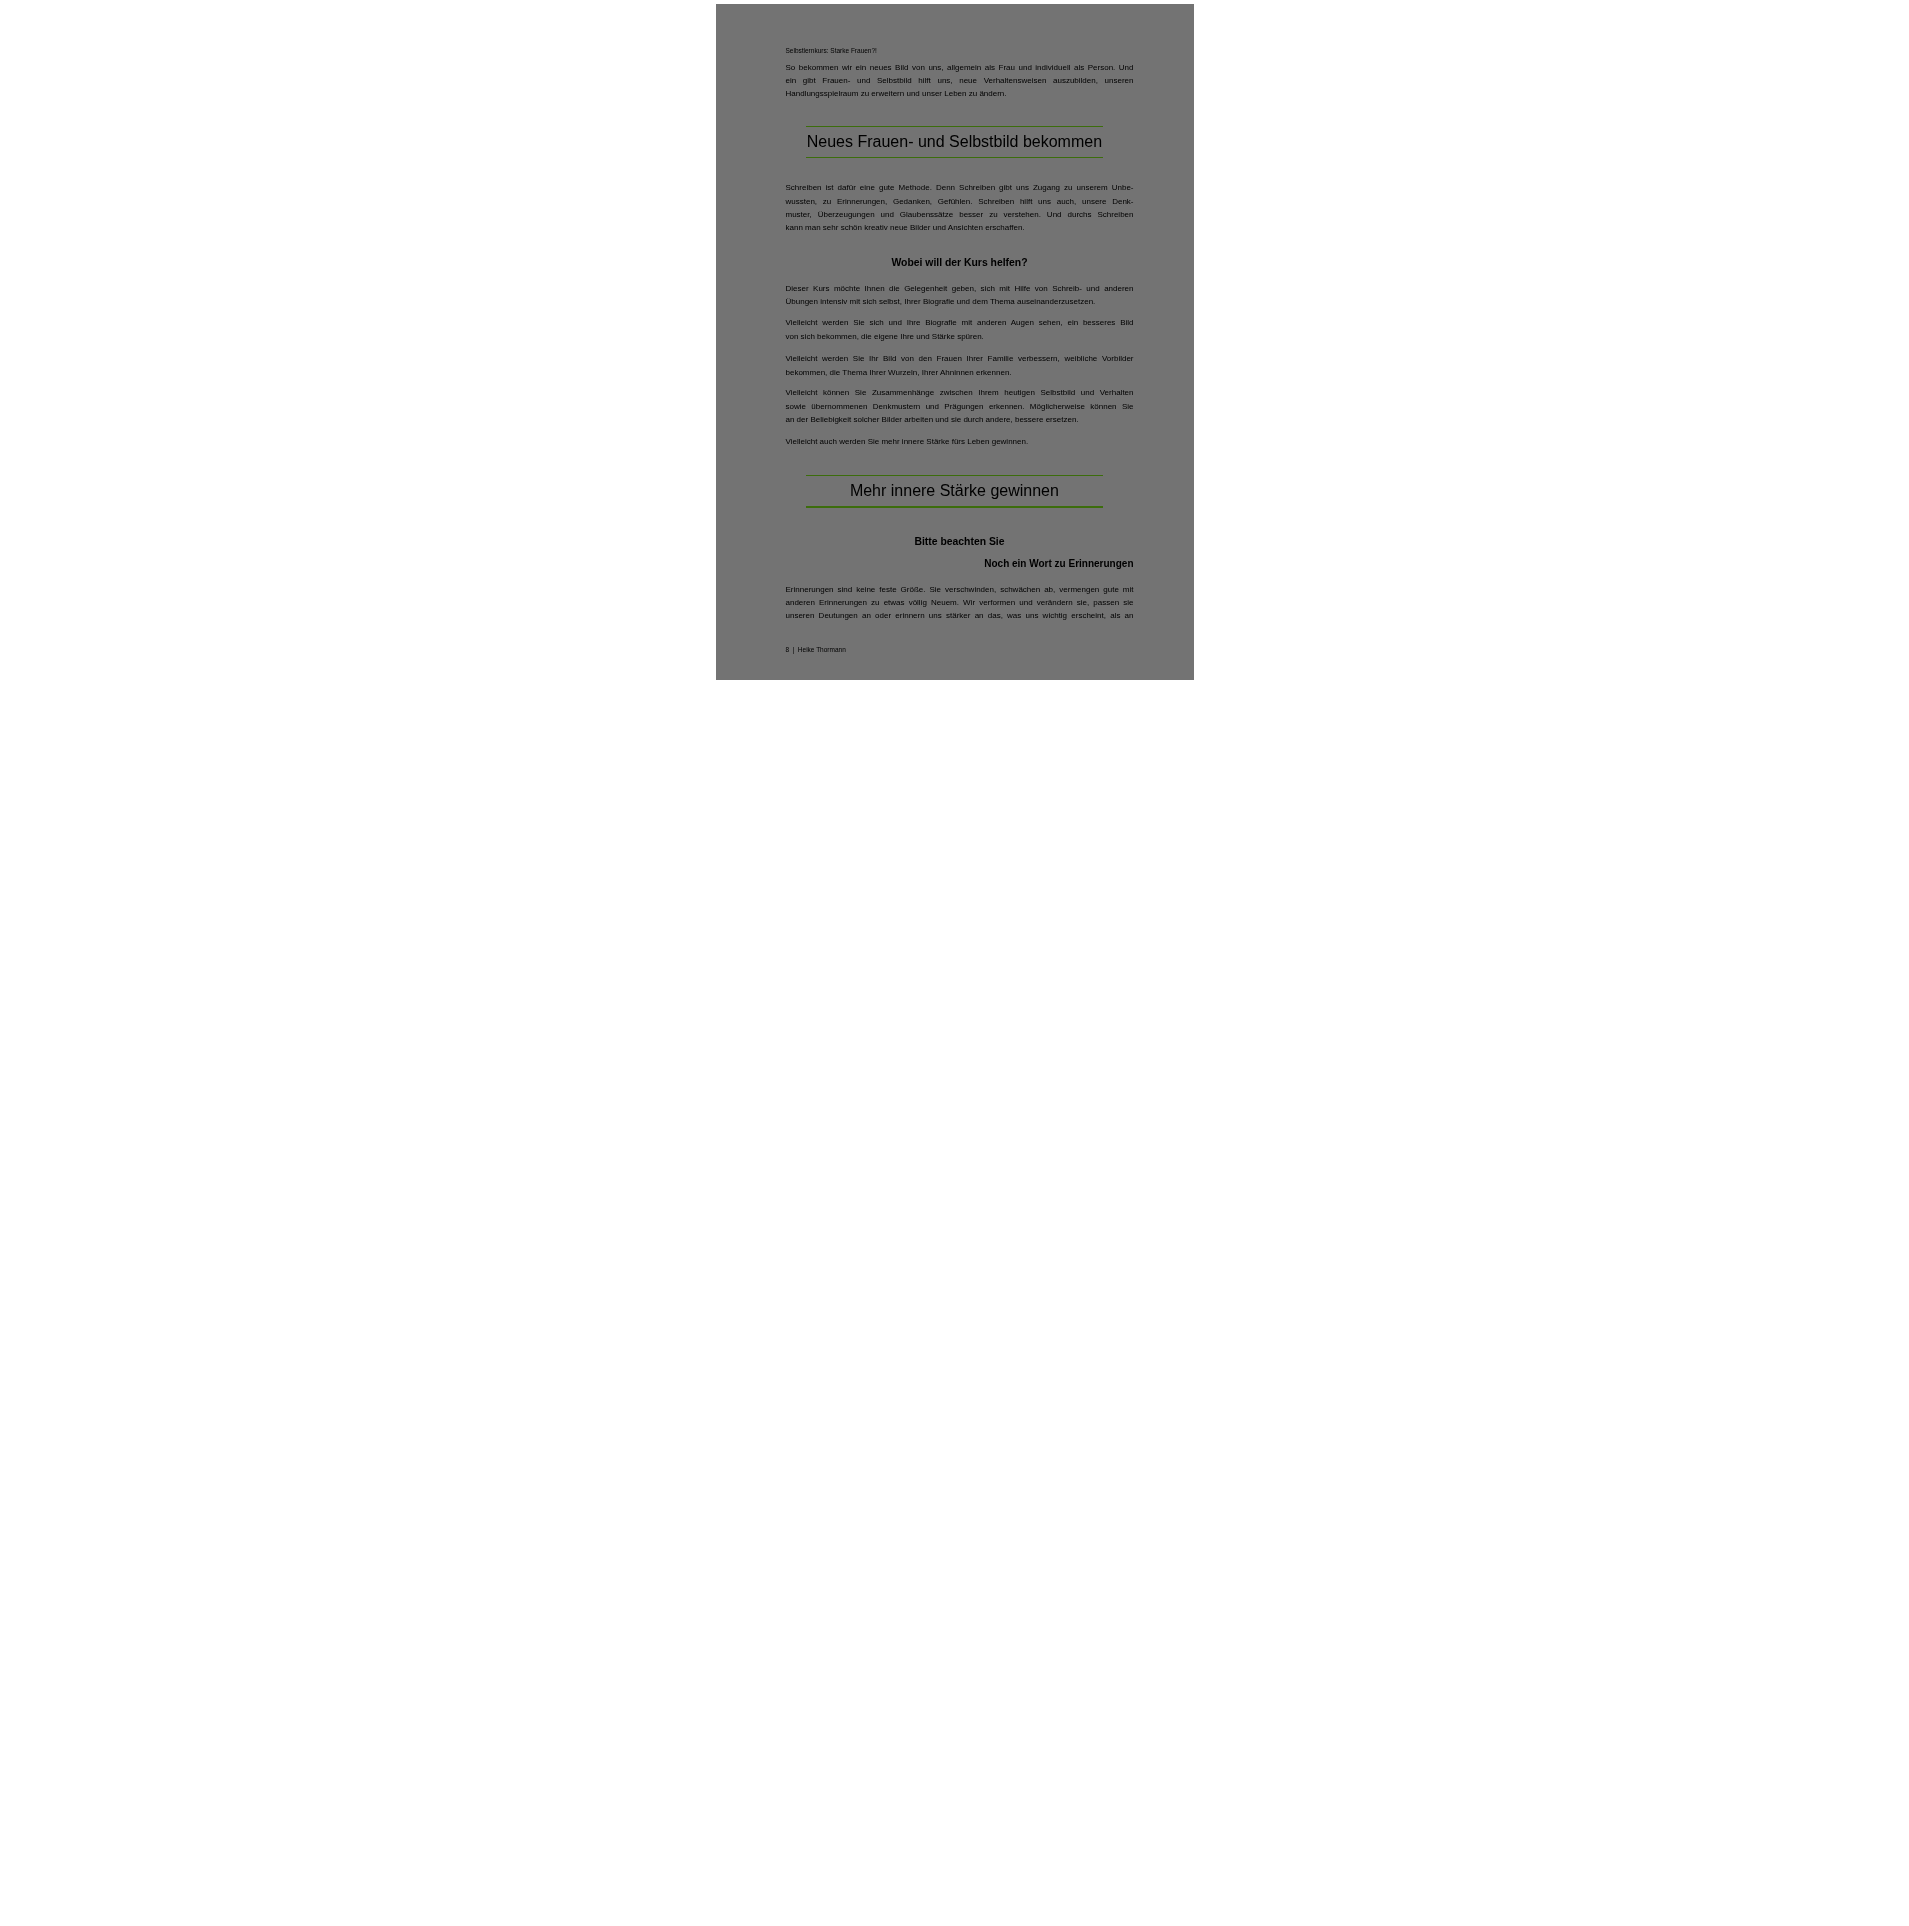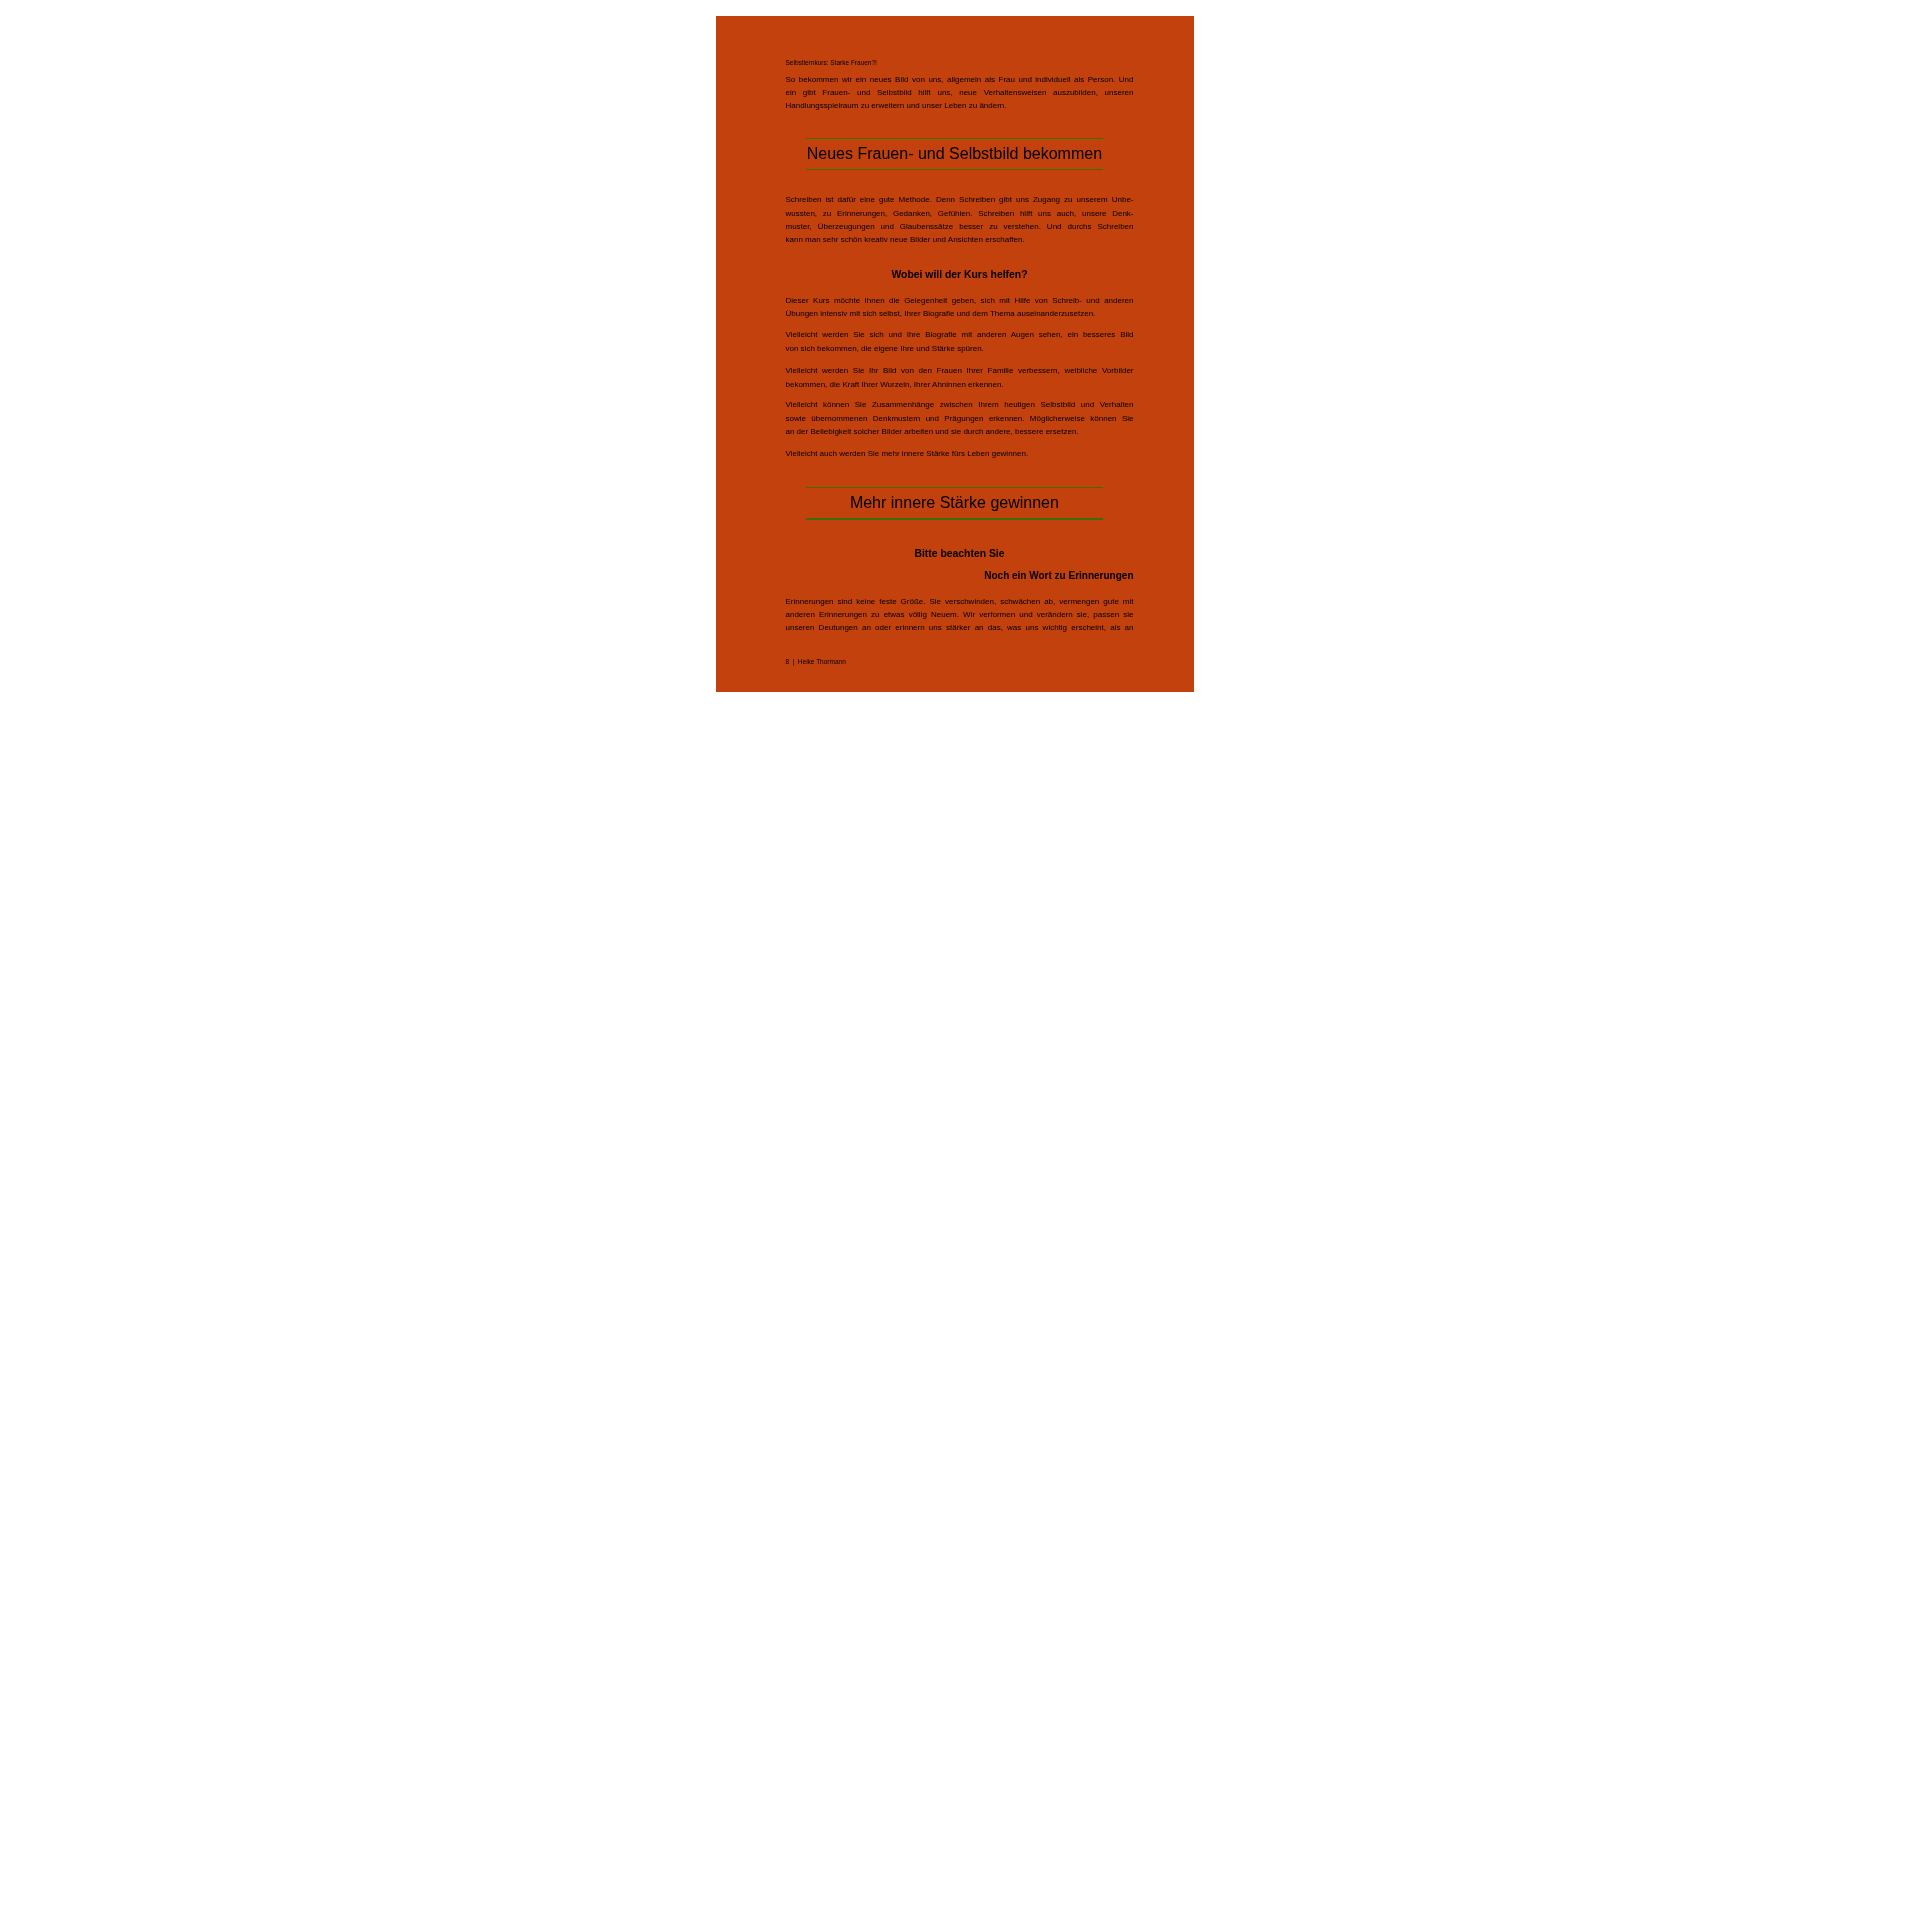--- a/index.html
+++ b/index.html
@@ -1,22 +1,22 @@
 <!DOCTYPE html>
 <html lang="de" style="--rule: #3c6d0c;font-size:6.2px"><head>
 <meta charset="utf-8">
 <style>
   :root { --rule: #3c6d0c; }
   html, body { margin: 0; padding: 0; background: #ffffff; }
   .page {
     position: relative;
     width: 478px;
     height: 676px;
-    margin: 16px auto;
-    background: #c2410c;
+    margin: 4px auto;
+    background: #737373;
     color: #000000;
     font-family: "Liberation Sans", "DejaVu Sans", sans-serif;
     box-sizing: border-box;
     padding: 0 60px 0 70px;
     overflow: hidden;
   }
   .doc-header {
     padding-top: 42px;
     font-size: 6.5px;
     line-height: 9.2px;
@@ -100,21 +100,21 @@
     <span class="line last">Übungen intensiv mit sich selbst, Ihrer Biografie und dem Thema auseinanderzusetzen.</span>
   </div>
 
   <div class="para" style="margin-top:8px">
     <span class="line">Vielleicht werden Sie sich und Ihre Biografie mit anderen Augen sehen, ein besseres Bild</span>
     <span class="line last">von sich bekommen, die eigene Ihre und Stärke spüren.</span>
   </div>
 
   <div class="para" style="margin-top:9.6px">
     <span class="line">Vielleicht werden Sie Ihr Bild von den Frauen Ihrer Familie verbessern, weibliche Vorbilder</span>
-    <span class="line last">bekommen, die Kraft Ihrer Wurzeln, Ihrer Ahninnen erkennen.</span>
+    <span class="line last">bekommen, die Thema Ihrer Wurzeln, Ihrer Ahninnen erkennen.</span>
   </div>
 
   <div class="para" style="margin-top:7.3px">
     <span class="line">Vielleicht können Sie Zusammenhänge zwischen Ihrem heutigen Selbstbild und Verhalten</span>
     <span class="line">sowie übernommenen Denkmustern und Prägungen erkennen. Möglicherweise können Sie</span>
     <span class="line last">an der Beliebigkeit solcher Bilder arbeiten und sie durch andere, bessere ersetzen.</span>
   </div>
 
   <div class="para" style="margin-top:8.9px">
     <span class="line last">Vielleicht auch werden Sie mehr innere Stärke fürs Leben gewinnen.</span>

